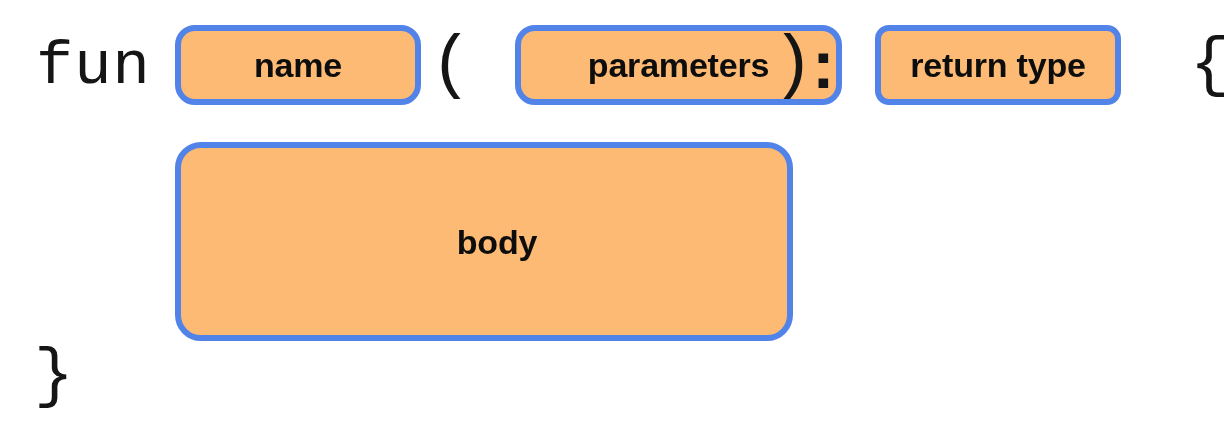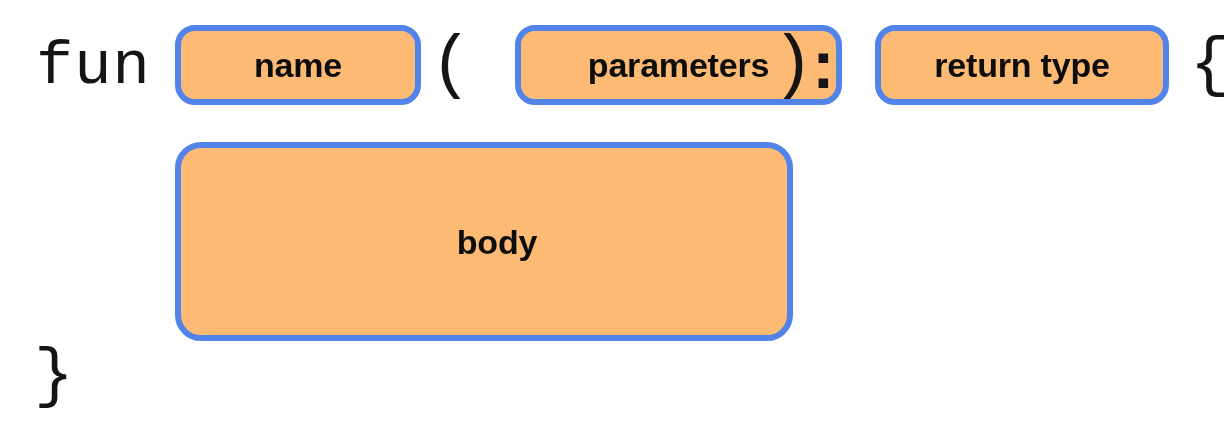--- a/index.html
+++ b/index.html
@@ -76,21 +76,21 @@
     font-family: "Liberation Sans", sans-serif;
     font-weight: 700;
     font-size: 34px;
     letter-spacing: -0.2px;
     line-height: 1;
     white-space: nowrap;
   }
 
   #slot-name        { left: 175px; top: 25px;  width: 246px; height: 80px; }
   #slot-parameters  { left: 483px; top: 25px;  width: 327px; height: 80px; margin-left: 32px; }
-  #slot-returntype  { left: 875px; top: 25px;  width: 294px; height: 80px; }
+  #slot-returntype  { left: 875px; top: 25px;  width: 246px; height: 80px; border-radius: 14px; }
 
   #slot-body {
     left: 175px;
     top: 142px;
     width: 618px;
     height: 199px;
     border-radius: 26px;
     padding-left: 26px;
   }
 </style>

